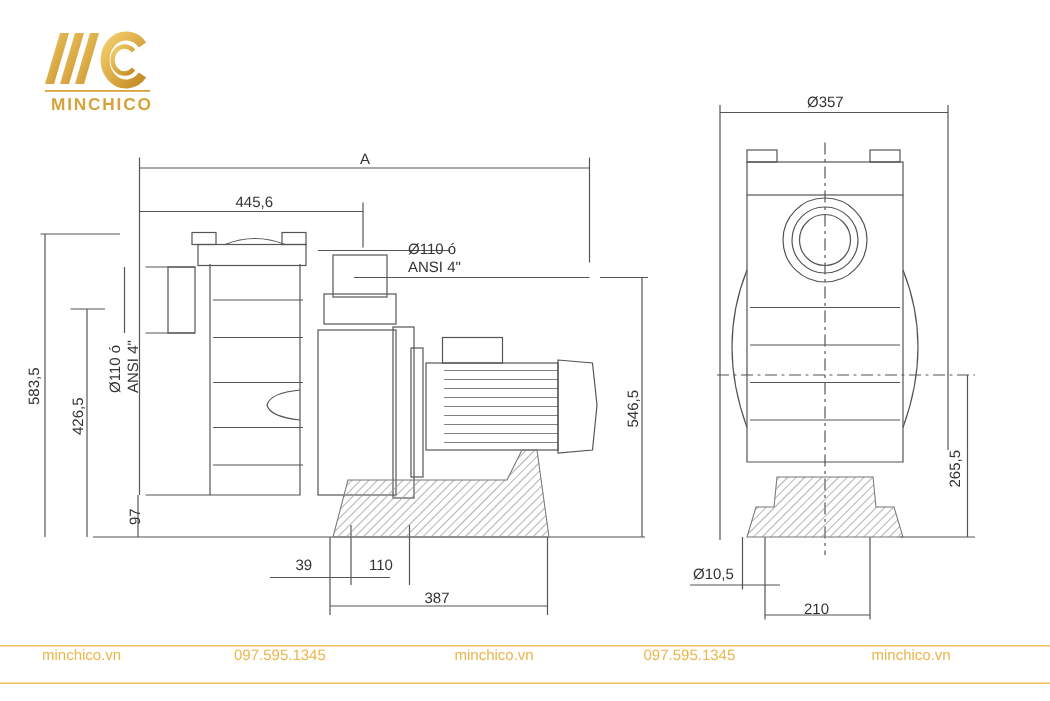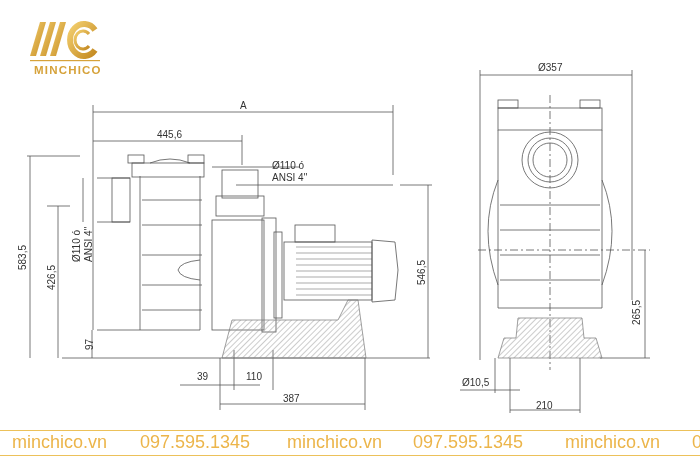--- a/index.html
+++ b/index.html
@@ -2,21 +2,21 @@
 <html><head>
   <meta charset="utf-8">
   <style>
     html, body { margin: 0; padding: 0; background: #ffffff; }
     body { width: 700px; height: 467px; position: relative; overflow: hidden; font-family: "Liberation Sans", sans-serif; }
     .logo { position: absolute; left: 10px; top: 8px; width: 110px; height: 72px; }
     .logo-text { position: absolute; left: 34px; top: 64px; font-size: 11.5px; font-weight: bold; letter-spacing: 1.2px; color: #d6a23a; font-family: "Liberation Sans", sans-serif; }
     .drawing { position: absolute; left: 0; top: 0; width: 700px; height: 467px; }
     .dim { font-family: "Liberation Sans", sans-serif; font-size: 10px; fill: #333; }
     .footer { position: absolute; left: 0; top: 430px; width: 700px; height: 24px; border-top: 1.5px solid #ecc15a; border-bottom: 1.5px solid #ecc15a; white-space: nowrap; overflow: hidden; }
-    .footer span { position: absolute; top: 1px; font-size: 18px; color: #ecb54a; font-family: "Liberation Sans", sans-serif; }
+    .footer span { position: absolute; top: 1px; font-size: 10px; color: #ecb54a; font-family: "Liberation Sans", sans-serif; margin-left: 16px; }
   </style>
 </head>
 <body>
 
 <div class="logo">
   <svg width="110" height="60" viewBox="0 0 110 60">
     <defs>
       <linearGradient id="gold" x1="0" y1="0" x2="1" y2="1">
         <stop offset="0" stop-color="#f3cf6e"></stop>
         <stop offset="1" stop-color="#c48a22"></stop>

